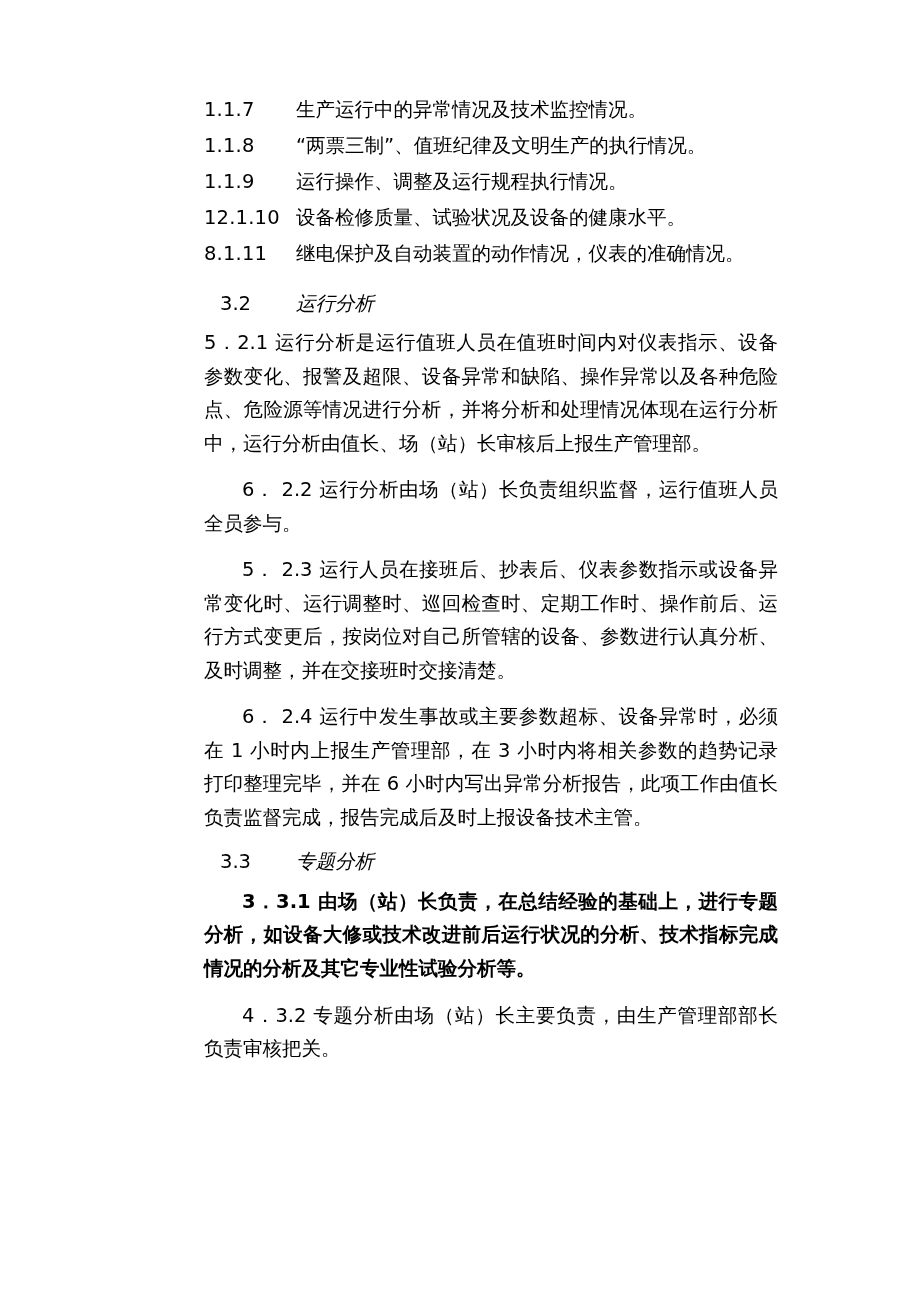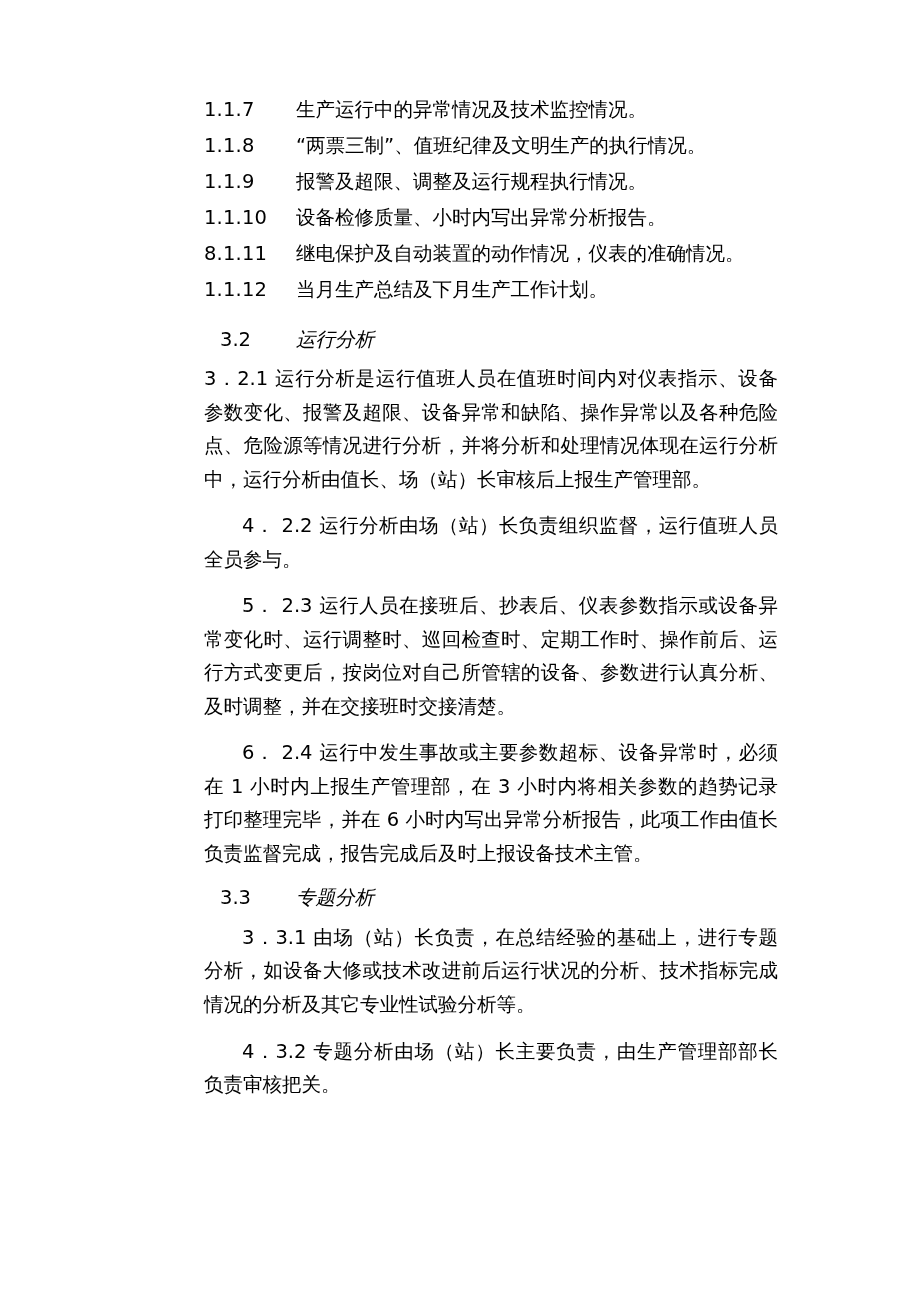--- a/index.html
+++ b/index.html
@@ -74,47 +74,43 @@
     <div class="num-item">
       <span class="num">1.1.7</span>
       <span class="txt">生产运行中的异常情况及技术监控情况。</span>
     </div>
     <div class="num-item">
       <span class="num">1.1.8</span>
       <span class="txt">“两票三制”、值班纪律及文明生产的执行情况。</span>
     </div>
     <div class="num-item">
       <span class="num">1.1.9</span>
-      <span class="txt">报警及超限、调整及运行规程执行情况。</span>
+      <span class="txt">运行操作、调整及运行规程执行情况。</span>
     </div>
     <div class="num-item">
-      <span class="num">1.1.10</span>
-      <span class="txt">设备检修质量、小时内写出异常分析报告。</span>
+      <span class="num">12.1.10</span>
+      <span class="txt">设备检修质量、试验状况及设备的健康水平。</span>
     </div>
     <div class="num-item">
       <span class="num">8.1.11</span>
       <span class="txt">继电保护及自动装置的动作情况，仪表的准确情况。</span>
-    </div>
-    <div class="num-item">
-      <span class="num">1.1.12</span>
-      <span class="txt">当月生产总结及下月生产工作计划。</span>
     </div>
 
     <div class="section-head">
       <span class="sec-num">3.2</span>
       <span class="sec-title">运行分析</span>
     </div>
 
-    <p class="para">3．2.1 运行分析是运行值班人员在值班时间内对仪表指示、设备参数变化、报警及超限、设备异常和缺陷、操作异常以及各种危险点、危险源等情况进行分析，并将分析和处理情况体现在运行分析中，运行分析由值长、场（站）长审核后上报生产管理部。</p>
-    <p class="para" style="text-indent:38px;">4．   2.2 运行分析由场（站）长负责组织监督，运行值班人员全员参与。</p>
+    <p class="para">5．2.1 运行分析是运行值班人员在值班时间内对仪表指示、设备参数变化、报警及超限、设备异常和缺陷、操作异常以及各种危险点、危险源等情况进行分析，并将分析和处理情况体现在运行分析中，运行分析由值长、场（站）长审核后上报生产管理部。</p>
+    <p class="para" style="text-indent:38px;">6．   2.2 运行分析由场（站）长负责组织监督，运行值班人员全员参与。</p>
     <p class="para" style="text-indent:38px;">5． 2.3 运行人员在接班后、抄表后、仪表参数指示或设备异常变化时、运行调整时、巡回检查时、定期工作时、操作前后、运行方式变更后，按岗位对自己所管辖的设备、参数进行认真分析、及时调整，并在交接班时交接清楚。</p>
     <p class="para" style="text-indent:38px;">6． 2.4 运行中发生事故或主要参数超标、设备异常时，必须在 1 小时内上报生产管理部，在 3 小时内将相关参数的趋势记录打印整理完毕，并在 6 小时内写出异常分析报告，此项工作由值长负责监督完成，报告完成后及时上报设备技术主管。</p>
 
     <div class="section-head" style="margin-top:18px;">
       <span class="sec-num">3.3</span>
       <span class="sec-title">专题分析</span>
     </div>
 
-    <p class="para" style="text-indent:38px;">3．3.1 由场（站）长负责，在总结经验的基础上，进行专题分析，如设备大修或技术改进前后运行状况的分析、技术指标完成情况的分析及其它专业性试验分析等。</p>
+    <p class="para" style="text-indent:38px;font-weight:bold;">3．3.1 由场（站）长负责，在总结经验的基础上，进行专题分析，如设备大修或技术改进前后运行状况的分析、技术指标完成情况的分析及其它专业性试验分析等。</p>
     <p class="para" style="text-indent:38px;">4．3.2 专题分析由场（站）长主要负责，由生产管理部部长负责审核把关。</p>
 
   </div>
 </div>
 
 </body></html>

